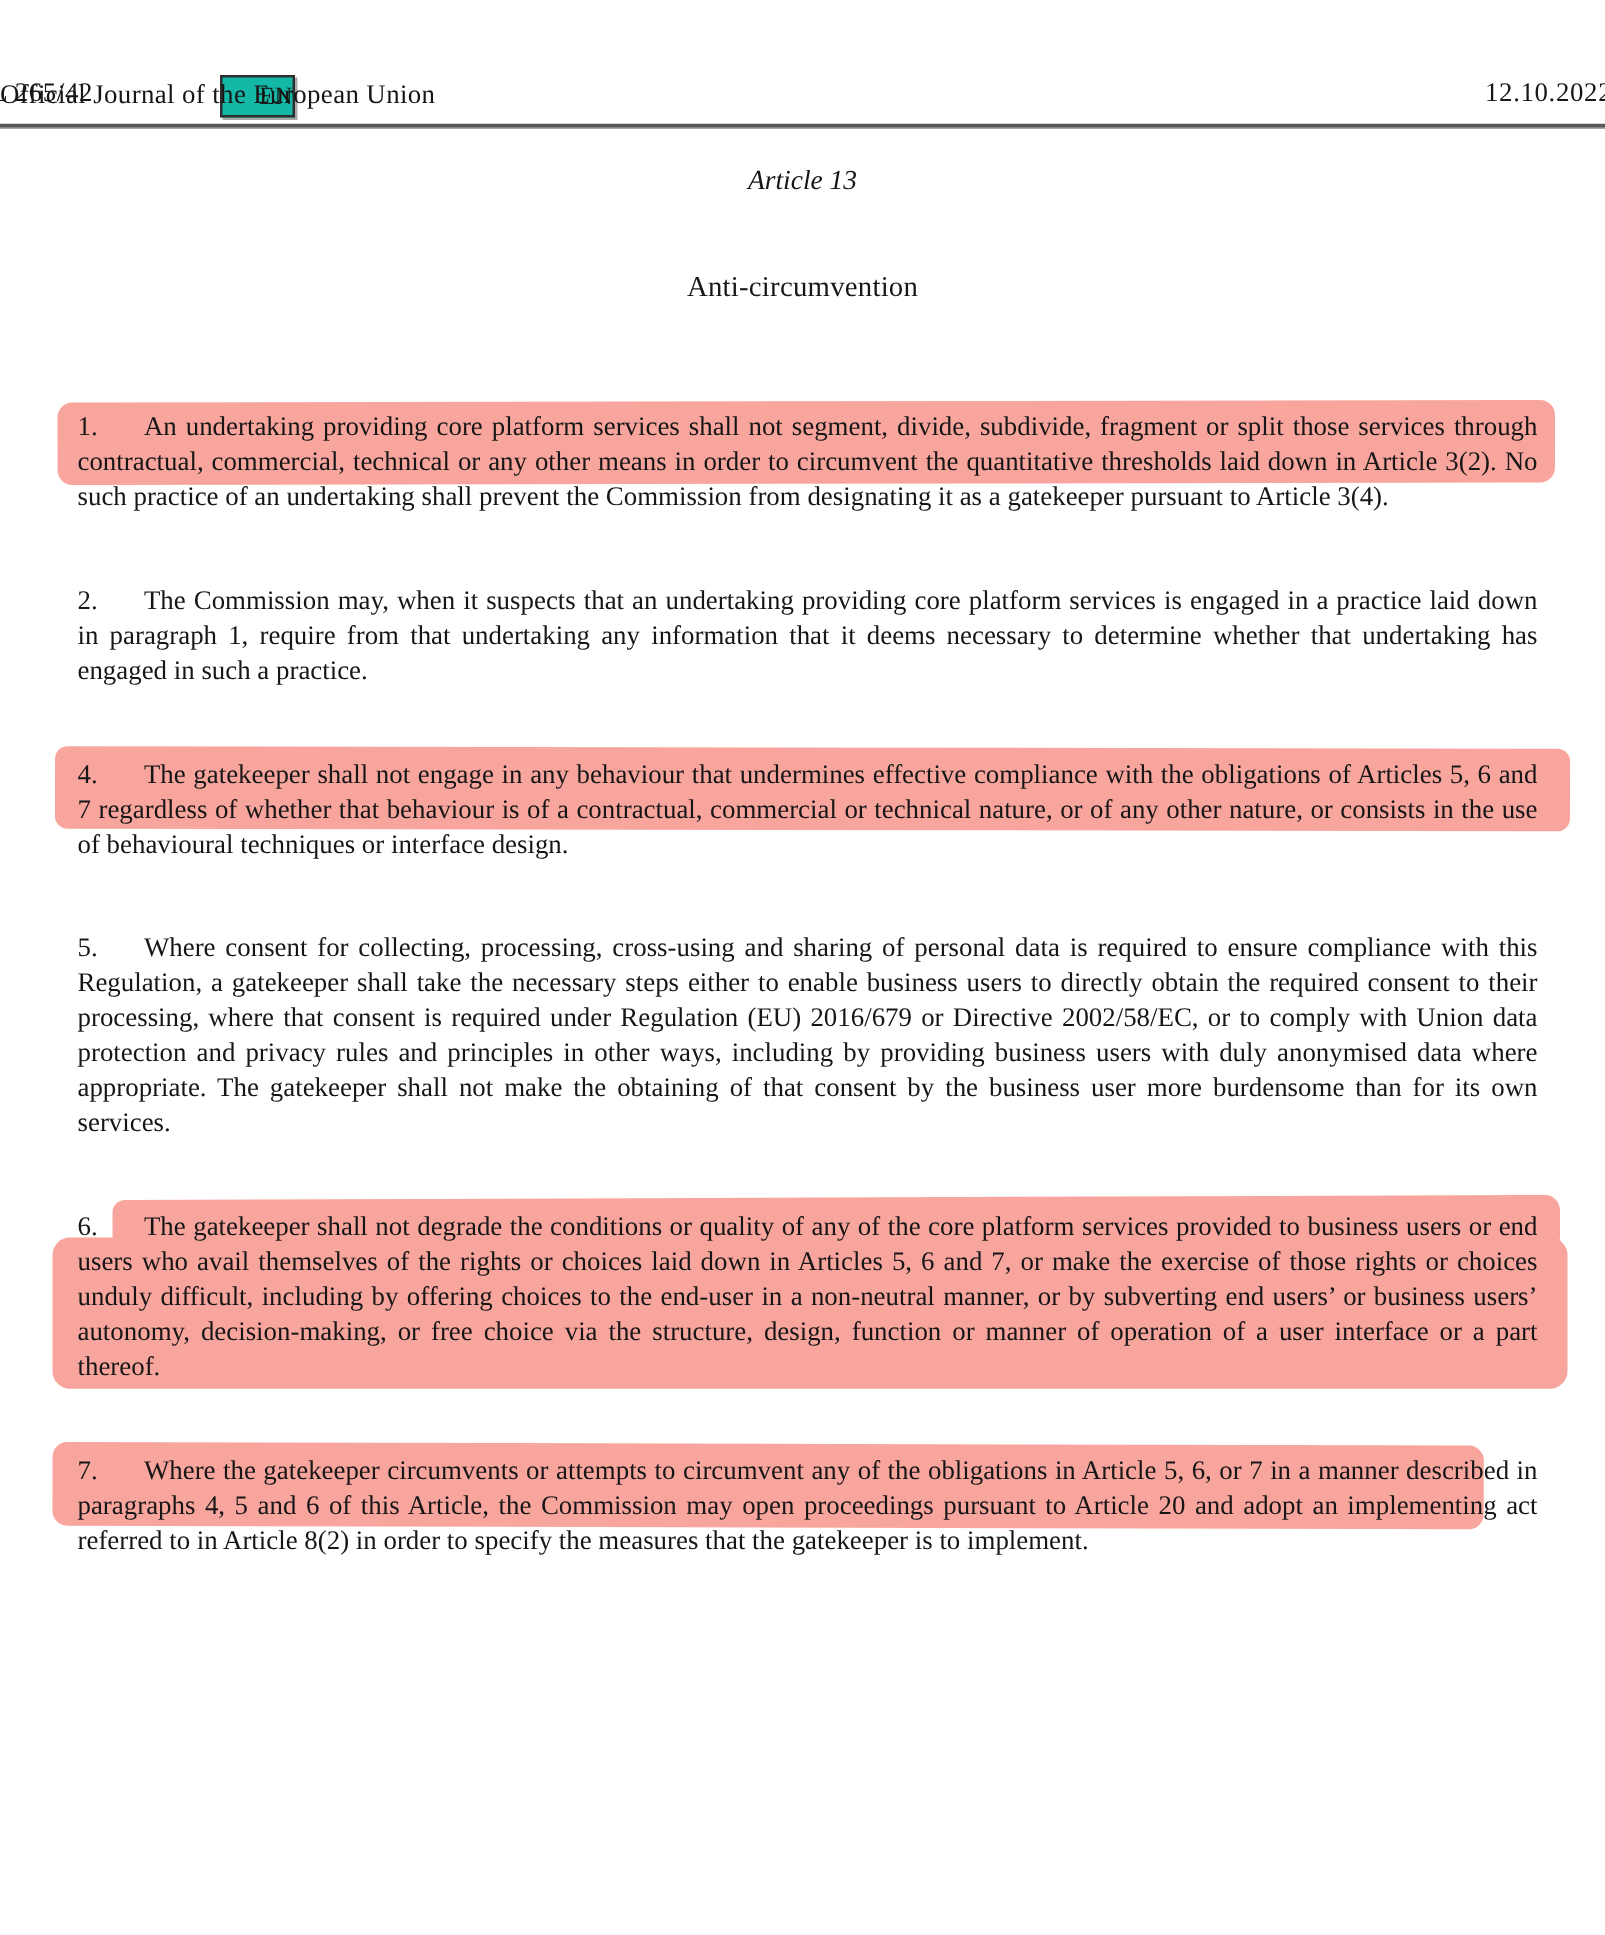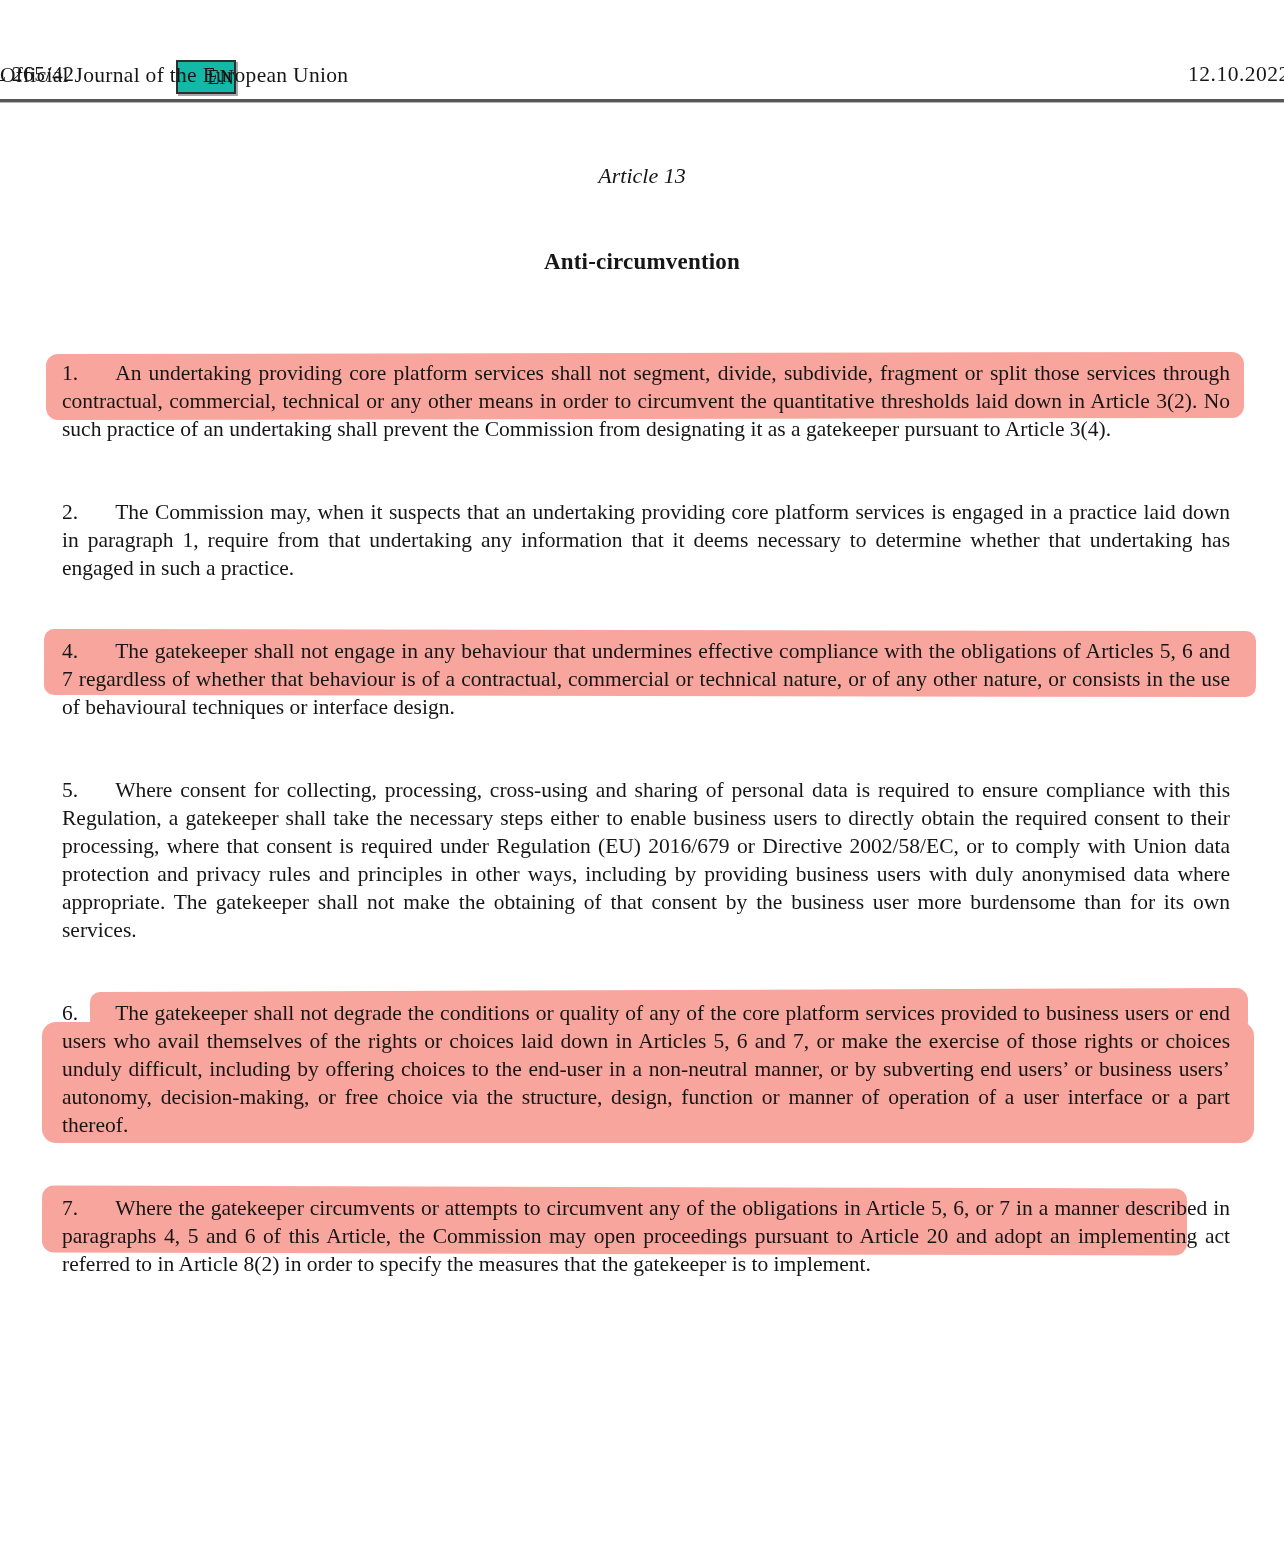--- a/index.html
+++ b/index.html
@@ -34,26 +34,26 @@
     position: absolute; left: 1188px; top: 62px;
     font-size: 21.5px; white-space: nowrap; letter-spacing: 0.5px;
   }
   .hdr-rule {
     position: absolute; left: 0; top: 99px; width: 100%; height: 3px;
     background: #585858;
     border-bottom: 1px solid #b5b5b5;
   }
   
   .article-label {
-    margin-top: 64px;
+    margin-top: 32px;
     text-align: center; font-style: italic; font-size: 22px;
   }
   .article-title {
     margin-top: 60px;
-    text-align: center; font-weight: bold; font-size: 23px;
+    text-align: center; font-weight: normal; font-size: 23px;
     letter-spacing: 0.2px;
   }
   
   .body-wrap {
     margin: 84px 54px 0 62px;
   }
   .para {
     position: relative;
     margin-top: 55px;
   }

